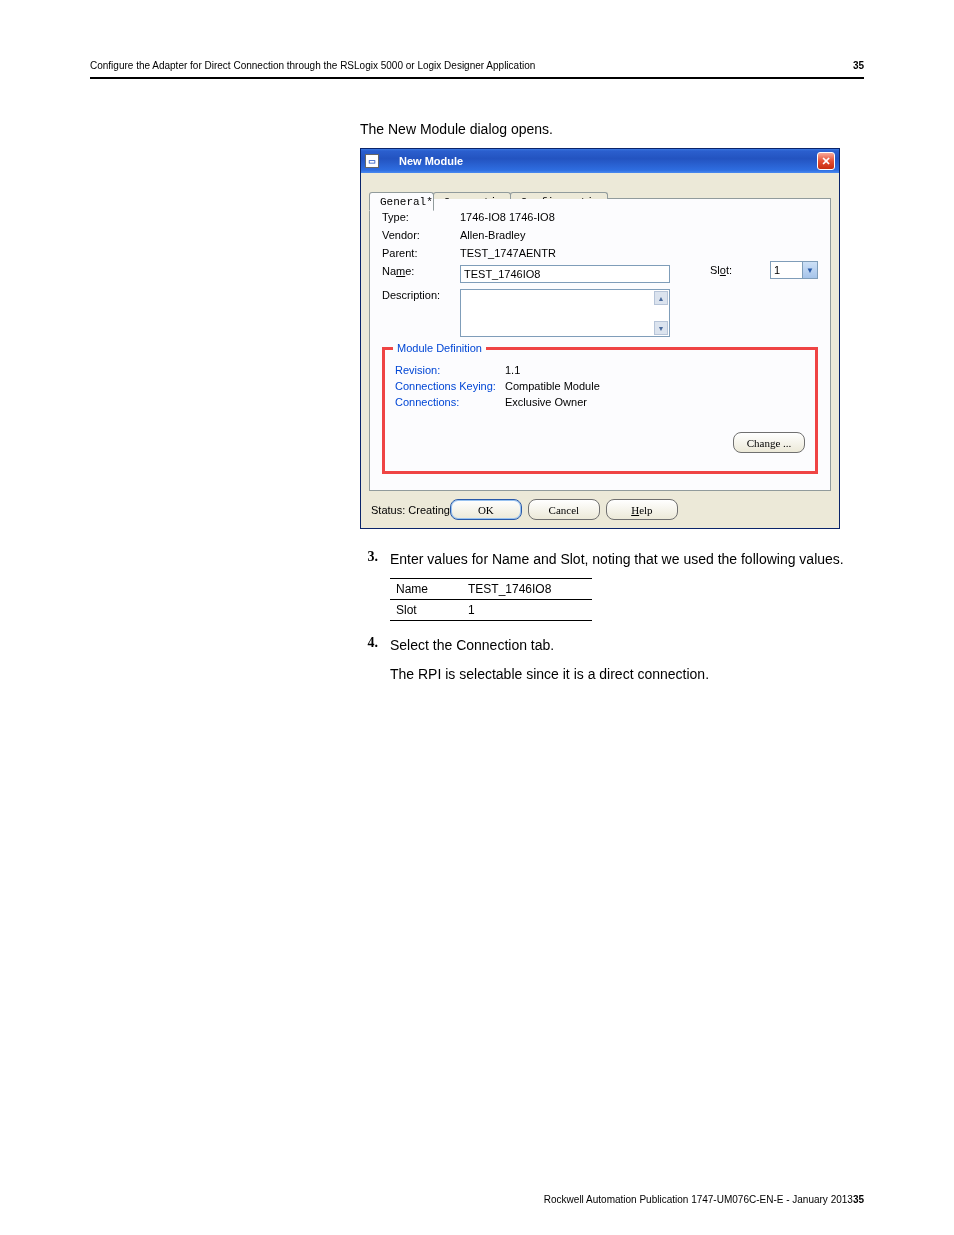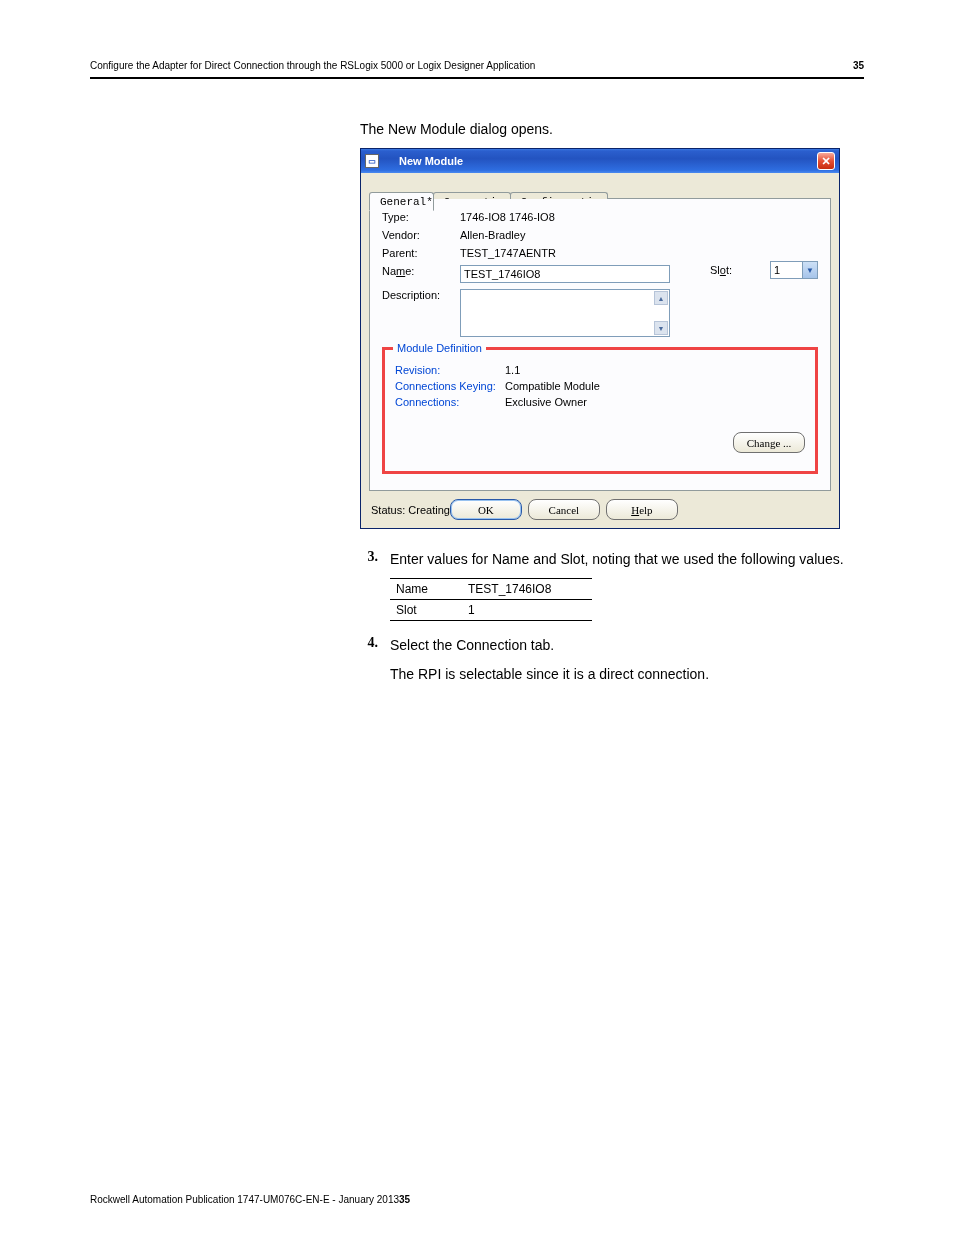--- a/index.html
+++ b/index.html
@@ -204,21 +204,21 @@
     border-top: 1px solid #000;
     border-bottom: 1px solid #000;
     padding: 3px 8px 3px 6px;
   }
   .val-table td.k{ width: 72px; border-right:none;}
   .val-table td.v{ width: 130px;}
   .footer {
     position: absolute;
     bottom: 30px;
     left: 90px; right: 90px;
-    display:flex; justify-content:flex-start;
+    display:flex; justify-content:flex-end;
     font-size: 10px;
   }
   .footer .pg { font-weight: bold; }
 </style>
 </head>
 <body>
 
 <div class="page">
 
   <div class="header">

